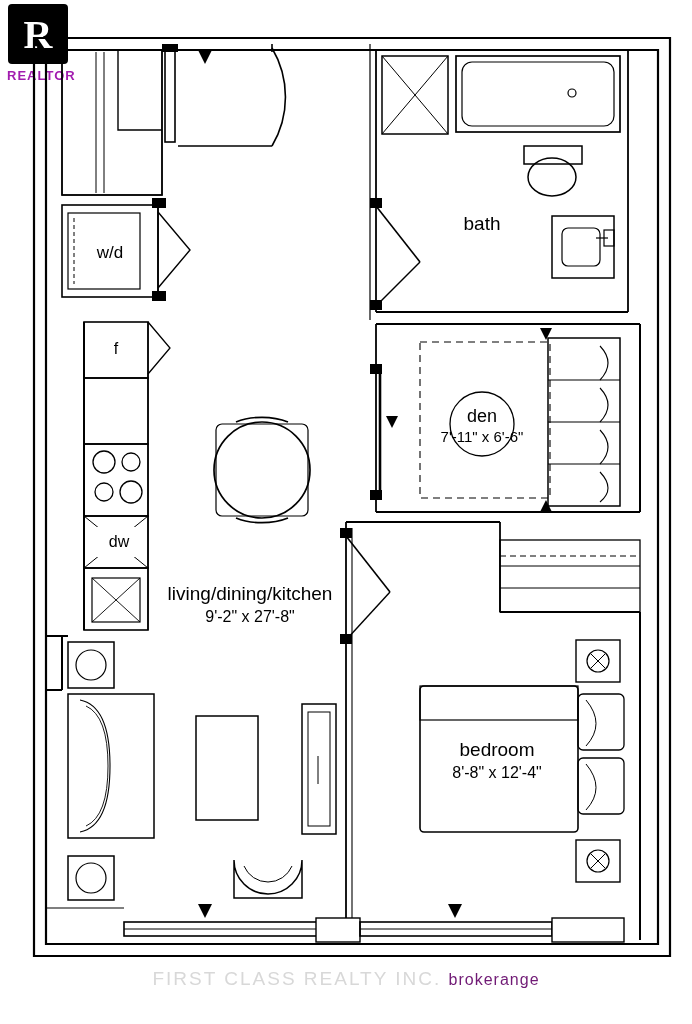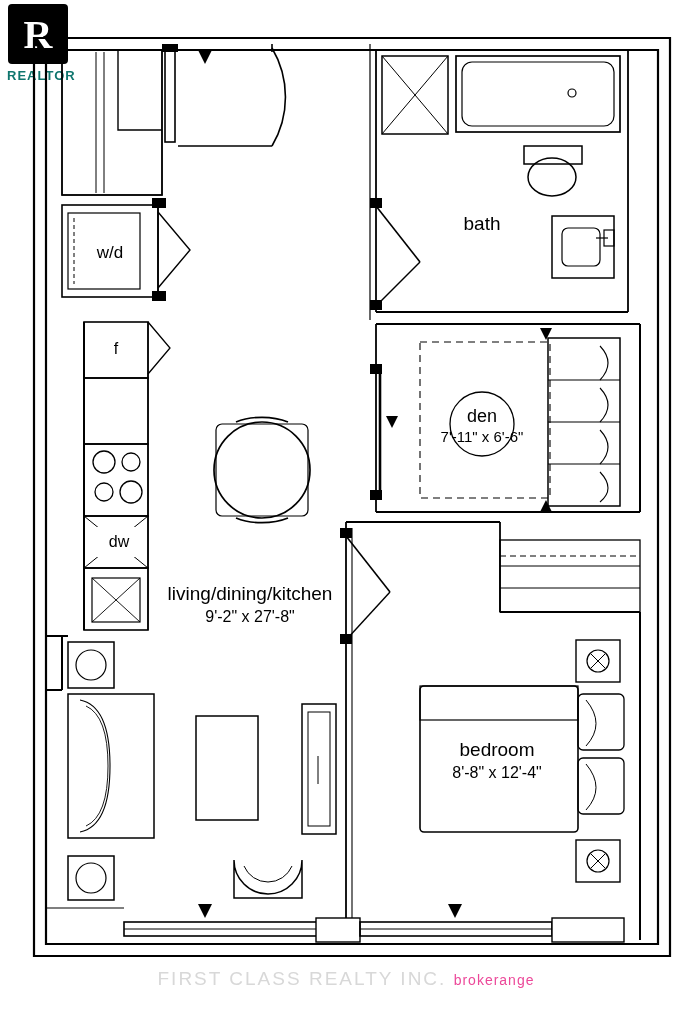--- a/index.html
+++ b/index.html
@@ -47,42 +47,42 @@
     font-size: 40px;
     font-weight: bold;
     display: flex;
     align-items: center;
     justify-content: center;
     font-family: "Liberation Serif", serif;
   }
   .realtor-word {
     font-size: 13px;
     letter-spacing: 1px;
-    color: #0f766e;
+    color: #a21caf;
     margin-top: 4px;
     margin-left: 1px;
     font-weight: bold;
     font-family: "Liberation Sans", sans-serif;
   }
   .watermark {
     position: absolute;
     left: 0;
     bottom: 34px;
     width: 692px;
     text-align: center;
     color: #d8d8d8;
     font-size: 19px;
     letter-spacing: 2px;
     font-family: "Liberation Sans", sans-serif;
     pointer-events: none;
   }
   .watermark .sub {
-    font-size: 14px;
+    font-size: 16px;
     letter-spacing: 1px;
-    color: #ec4899;
+    color: #701a75;
   }
 </style>
 </head>
 <body>
 
 <div class="realtor-logo">
   <div class="realtor-mark">
     <div class="r-glyph">R</div>
   </div>
   <div class="realtor-word">REALTOR</div>

